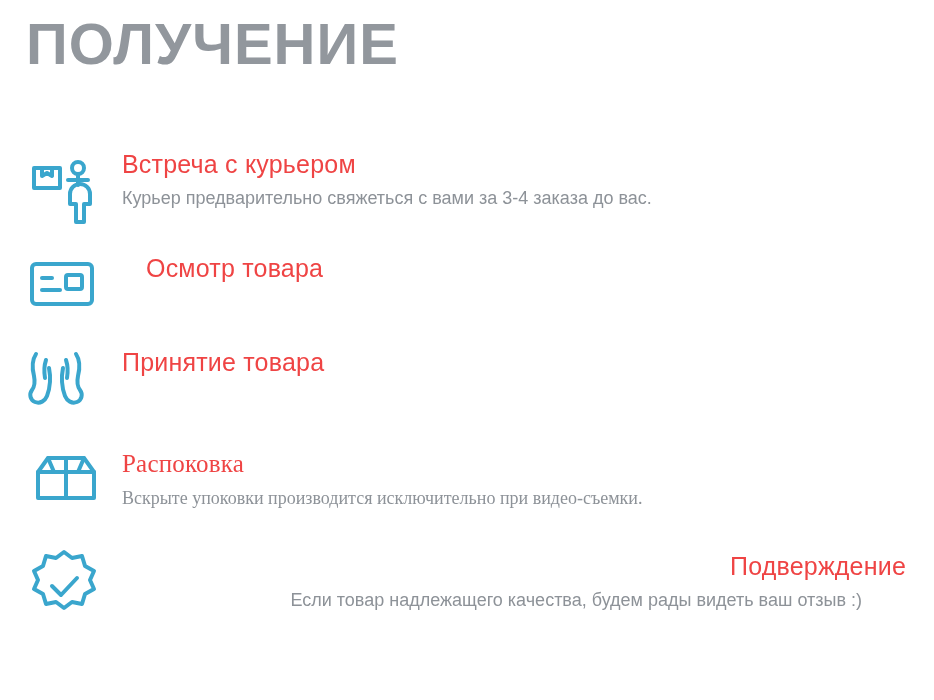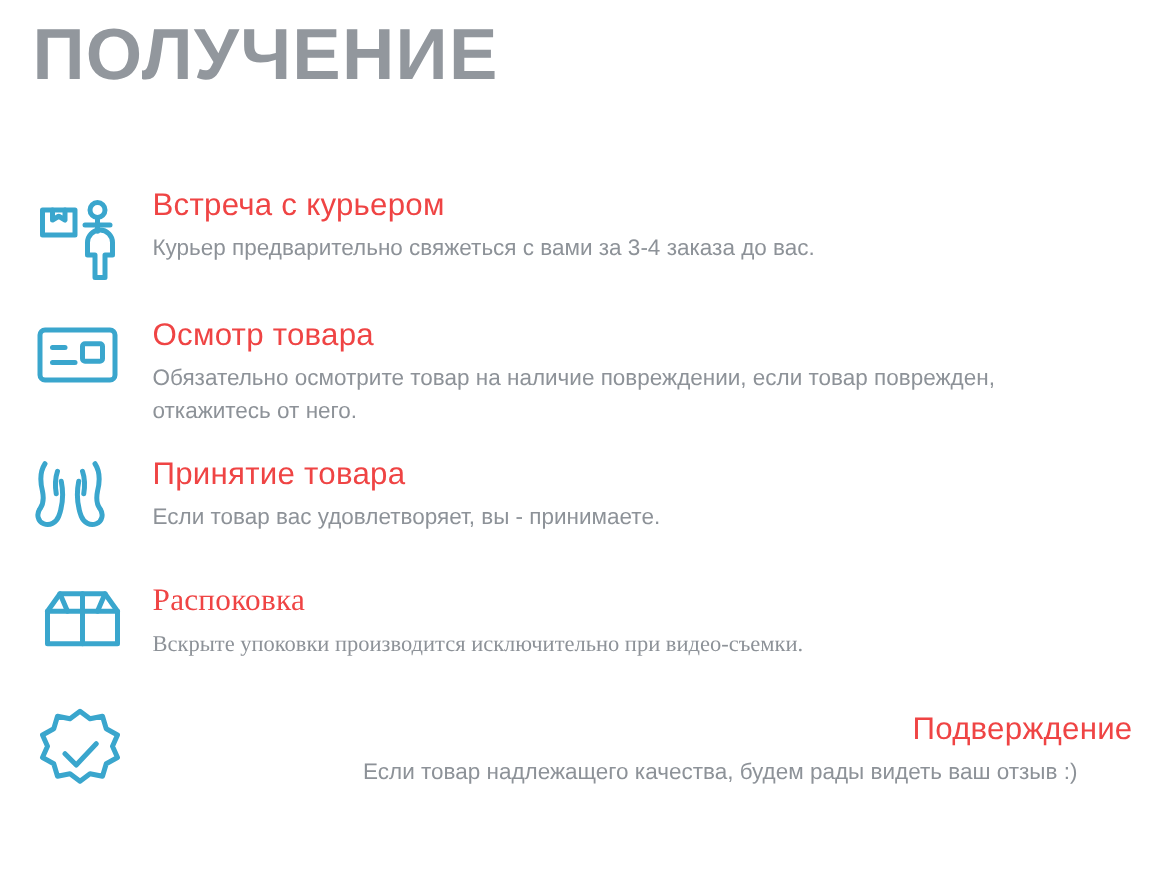--- a/index.html
+++ b/index.html
@@ -69,21 +69,21 @@
   }
   .step-desc {
     font-size: 18px;
     color: #8d9298;
     line-height: 1.45;
     margin: 0;
     max-width: 740px;
   }
   
   .step.s1 { margin-bottom: 30px; }
-  .step.s2 { margin-bottom: 22px; }
+  .step.s2 { margin-bottom: 22px; gap: 24px; }
   .step.s3 { margin-bottom: 28px; }
   .step.s4 { margin-bottom: 26px; }
   .step.s5 { margin-bottom: 0; text-align: right; }
   .step.s2 .step-body { padding-top: 2px; }
   .step.s3 .step-body { padding-top: 2px; }
   .step.s4 .step-body { padding-top: 4px; font-family: Liberation Serif, serif; }
   .step.s5 .step-body { padding-top: 8px; }
   svg { display: block; }
 </style>
 </head>
@@ -116,36 +116,34 @@
       <div class="step-icon">
         <svg width="72" height="56" viewBox="0 0 72 56" fill="none" stroke="#3aa6cd" stroke-width="4" stroke-linecap="round" stroke-linejoin="round">
           <rect x="6" y="8" width="60" height="40" rx="4"></rect>
           <rect x="40" y="19" width="16" height="14" rx="2"></rect>
           <path d="M16 22 h10"></path>
           <path d="M16 34 h18"></path>
         </svg>
       </div>
       <div class="step-body">
         <div class="step-title">Осмотр товара</div>
-        <div class="step-desc">Обязательно осмотрите товар на наличие повреждении, если товар поврежден, откажитесь от него.</div>
       </div>
     </div>
 
     <div class="step s3">
       <div class="step-icon">
         <svg width="80" height="56" viewBox="0 0 80 56" fill="none" stroke="#3aa6cd" stroke-width="4" stroke-linecap="round" stroke-linejoin="round">
           <path d="M10 4 c-4 6 -4 14 -2 22 c1 5 1 10 -2 14 c-3 4 -2 10 3 12 c5 2 10 -1 12 -6 c3 -8 4 -18 2 -28"></path>
           <path d="M20 10 c-2 6 -2 12 -1 18"></path>
           <path d="M50 4 c4 6 4 14 2 22 c-1 5 -1 10 2 14 c3 4 2 10 -3 12 c-5 2 -10 -1 -12 -6 c-3 -8 -4 -18 -2 -28"></path>
           <path d="M40 10 c2 6 2 12 1 18"></path>
         </svg>
       </div>
       <div class="step-body">
         <div class="step-title">Принятие товара</div>
-        <div class="step-desc">Если товар вас удовлетворяет, вы - принимаете.</div>
       </div>
     </div>
 
     <div class="step s4">
       <div class="step-icon">
         <svg width="80" height="56" viewBox="0 0 80 56" fill="none" stroke="#3aa6cd" stroke-width="4" stroke-linecap="round" stroke-linejoin="round">
           <path d="M12 22 h56 v26 h-56 z"></path>
           <path d="M12 22 l10 -14 h36 l10 14"></path>
           <path d="M40 8 v14"></path>
           <path d="M40 22 v26"></path>

